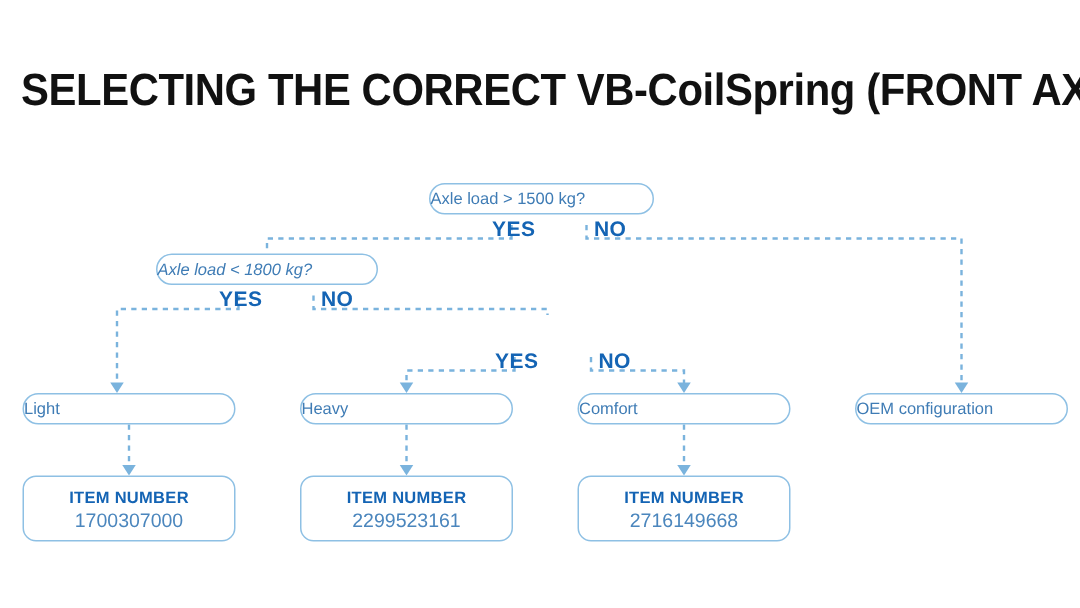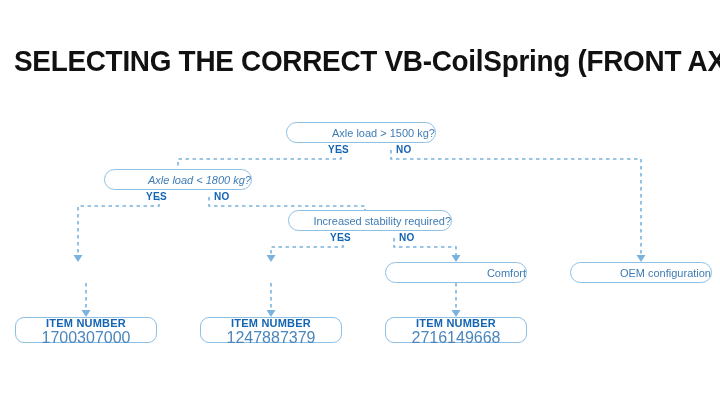--- a/index.html
+++ b/index.html
@@ -31,57 +31,57 @@
 
   
   .node{
     position:absolute;
     box-sizing:border-box;
     border:1px solid #8ec0e4;
     border-radius:11px;
     background:#ffffff;
     display:flex;
     align-items:center;
-    justify-content:flex-end;
+    justify-content:flex-start;
     color:#3f7cb5;
     font-size:11px;
     white-space:nowrap;
   }
   .decision{height:21px;border-radius:11px;}
   .result{height:21px;border-radius:11px;}
 
   .itembox{
     position:absolute;
     box-sizing:border-box;
     border:1px solid #8ec0e4;
     border-radius:9px;
     background:#ffffff;
     display:flex;
     flex-direction:column;
     align-items:center;
     justify-content:center;
-    height:26px;
+    height:44px;
   }
   .itembox .it-label{
     font-size:11px;
     font-weight:bold;
     color:#1464b4;
     letter-spacing:0.2px;
     line-height:14px;
   }
   .itembox .it-value{
-    font-size:16px;
+    font-size:13px;
     color:#4b86bd;
     line-height:15px;
   }
 
   
   .branch{
     position:absolute;
-    font-size:10px;
+    font-size:14px;
     font-weight:bold;
     color:#1464b4;
     letter-spacing:0.3px;
     white-space:nowrap;
   }
 </style>
 </head>
 <body>
 
 <div id="stage">
@@ -125,41 +125,44 @@
   </div>
   <div class="branch" style="left:328px;top:144px;">YES</div>
   <div class="branch" style="left:396px;top:144px;">NO</div>
 
   <div class="node decision" style="left:104px;top:169px;width:148px;font-style:italic;">
     <span>Axle load &lt; 1800 kg?</span>
   </div>
   <div class="branch" style="left:146px;top:191px;">YES</div>
   <div class="branch" style="left:214px;top:191px;">NO</div>
 
-  <div class="node decision" style="left:288px;top:210px;width:164px;">
-    <span>Increased stability required?</span>
-  </div>
   <div class="branch" style="left:330px;top:232px;">YES</div>
   <div class="branch" style="left:399px;top:232px;">NO</div>
 
+  <div class="node result" style="left:15px;top:262px;width:142px;">
+    <span>Light</span>
+  </div>
+  <div class="node result" style="left:200px;top:262px;width:142px;">
+    <span>Heavy</span>
+  </div>
   <div class="node result" style="left:385px;top:262px;width:142px;">
     <span>Comfort</span>
   </div>
   <div class="node result" style="left:570px;top:262px;width:142px;">
     <span>OEM configuration</span>
   </div>
 
   <div class="itembox" style="left:15px;top:317px;width:142px;">
     <span class="it-label">ITEM NUMBER</span>
     <span class="it-value">1700307000</span>
   </div>
 
   <div class="itembox" style="left:200px;top:317px;width:142px;">
     <span class="it-label">ITEM NUMBER</span>
-    <span class="it-value">1247887379</span>
+    <span class="it-value">2299523161</span>
   </div>
 
   <div class="itembox" style="left:385px;top:317px;width:142px;">
     <span class="it-label">ITEM NUMBER</span>
     <span class="it-value">2716149668</span>
   </div>
 
 </div>
 
 </body></html>

